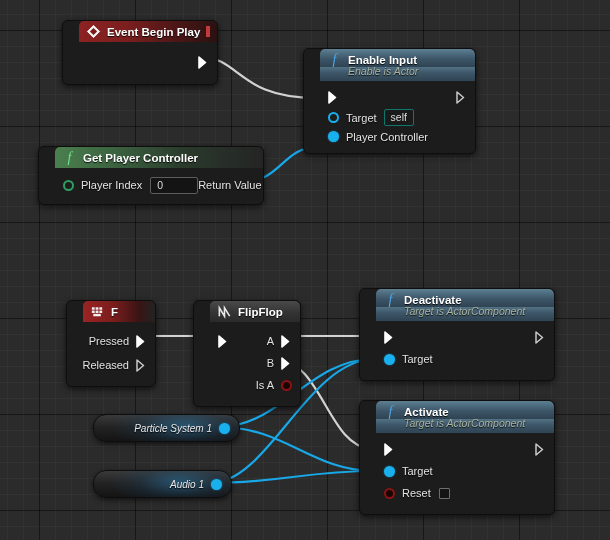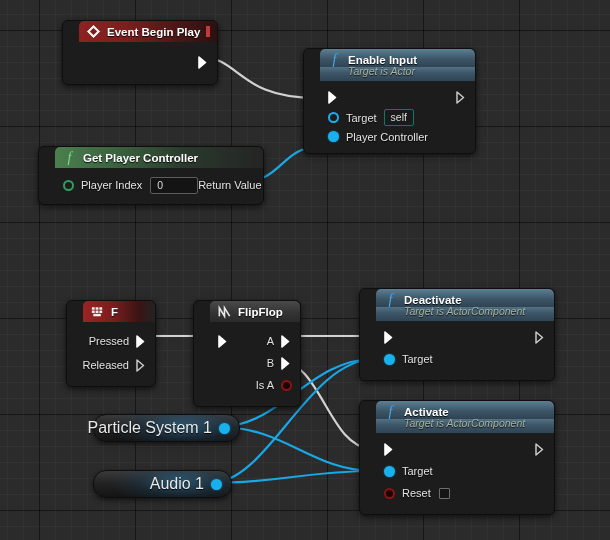--- a/index.html
+++ b/index.html
@@ -173,21 +173,21 @@
     height: 26px;
     padding: 0 9px 0 14px;
     border-radius: 13px;
     border: 1px solid #0d0d0d;
     background:
       radial-gradient(ellipse 70% 130% at 62% 42%, rgba(40,120,170,0.55) 0%, rgba(25,70,105,0.25) 42%, rgba(20,20,20,0) 72%),
       linear-gradient(to bottom, #3a3a3a 0%, #222222 48%, #141414 100%);
     box-shadow: 0 2px 5px rgba(0,0,0,0.6);
     z-index: 10;
   }
-  .pill .pin-label { font-size: 16px; color: #e9e9e9; }
+  .pill .pin-label { font-size: 10px; color: #e9e9e9; font-style: italic; }
 
   
   .row.right { justify-content: flex-end; }
 </style>
 </head>
 <body>
 
 <div id="graph">
 
   <svg id="wires" viewBox="0 0 610 540">
@@ -231,21 +231,21 @@
     </div>
   </div>
 
   <div class="node" style="left:303px; top:48px; width:155px;">
     <div class="node-head head-blue" style="padding-bottom:0;">
       <svg class="ico" viewBox="0 0 16 16">
         <text x="8" y="13" font-family="Liberation Serif, serif" font-size="15" font-style="italic" fill="#4ba7e8" text-anchor="middle">f</text>
       </svg>
       <span class="head-title">Enable Input</span>
     </div>
-    <div class="head-sub head-blue" style="padding-top:1px;">Target is Actor</div>
+    <div class="head-sub head-blue" style="padding-top:1px;">Enable is Actor</div>
     <div class="node-body">
       <div class="row split" style="height:22px;">
         <span class="exec">
           <svg viewBox="0 0 11 13">
               <polygon points="1,1 7.5,6.5 1,12" fill="#ffffff" stroke="#ffffff" stroke-width="1.6" stroke-linejoin="round"></polygon>
             </svg>
         </span>
         <span class="exec">
           <svg viewBox="0 0 11 13">
               <polygon points="1,1 7.5,6.5 1,12" fill="none" stroke="#c9c9c9" stroke-width="1.5" stroke-linejoin="round"></polygon>

